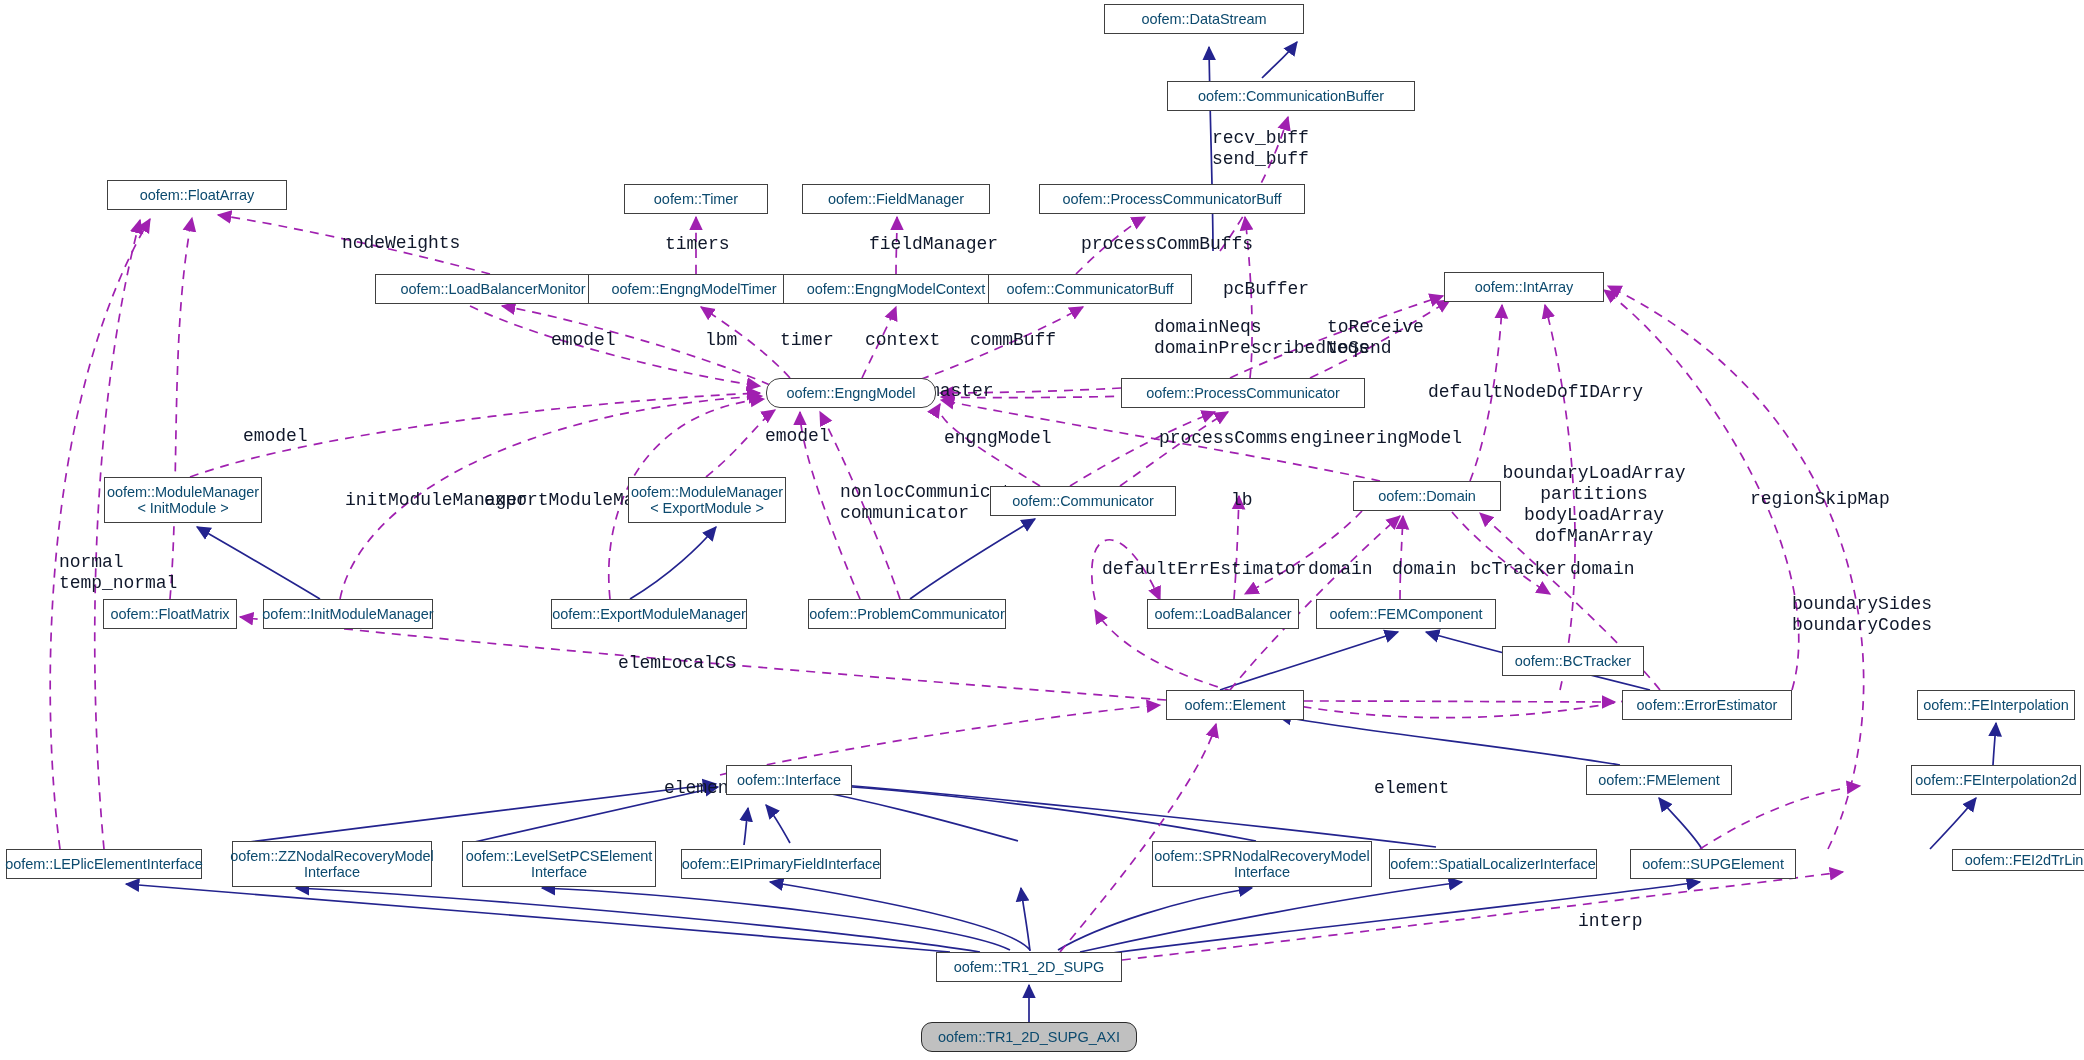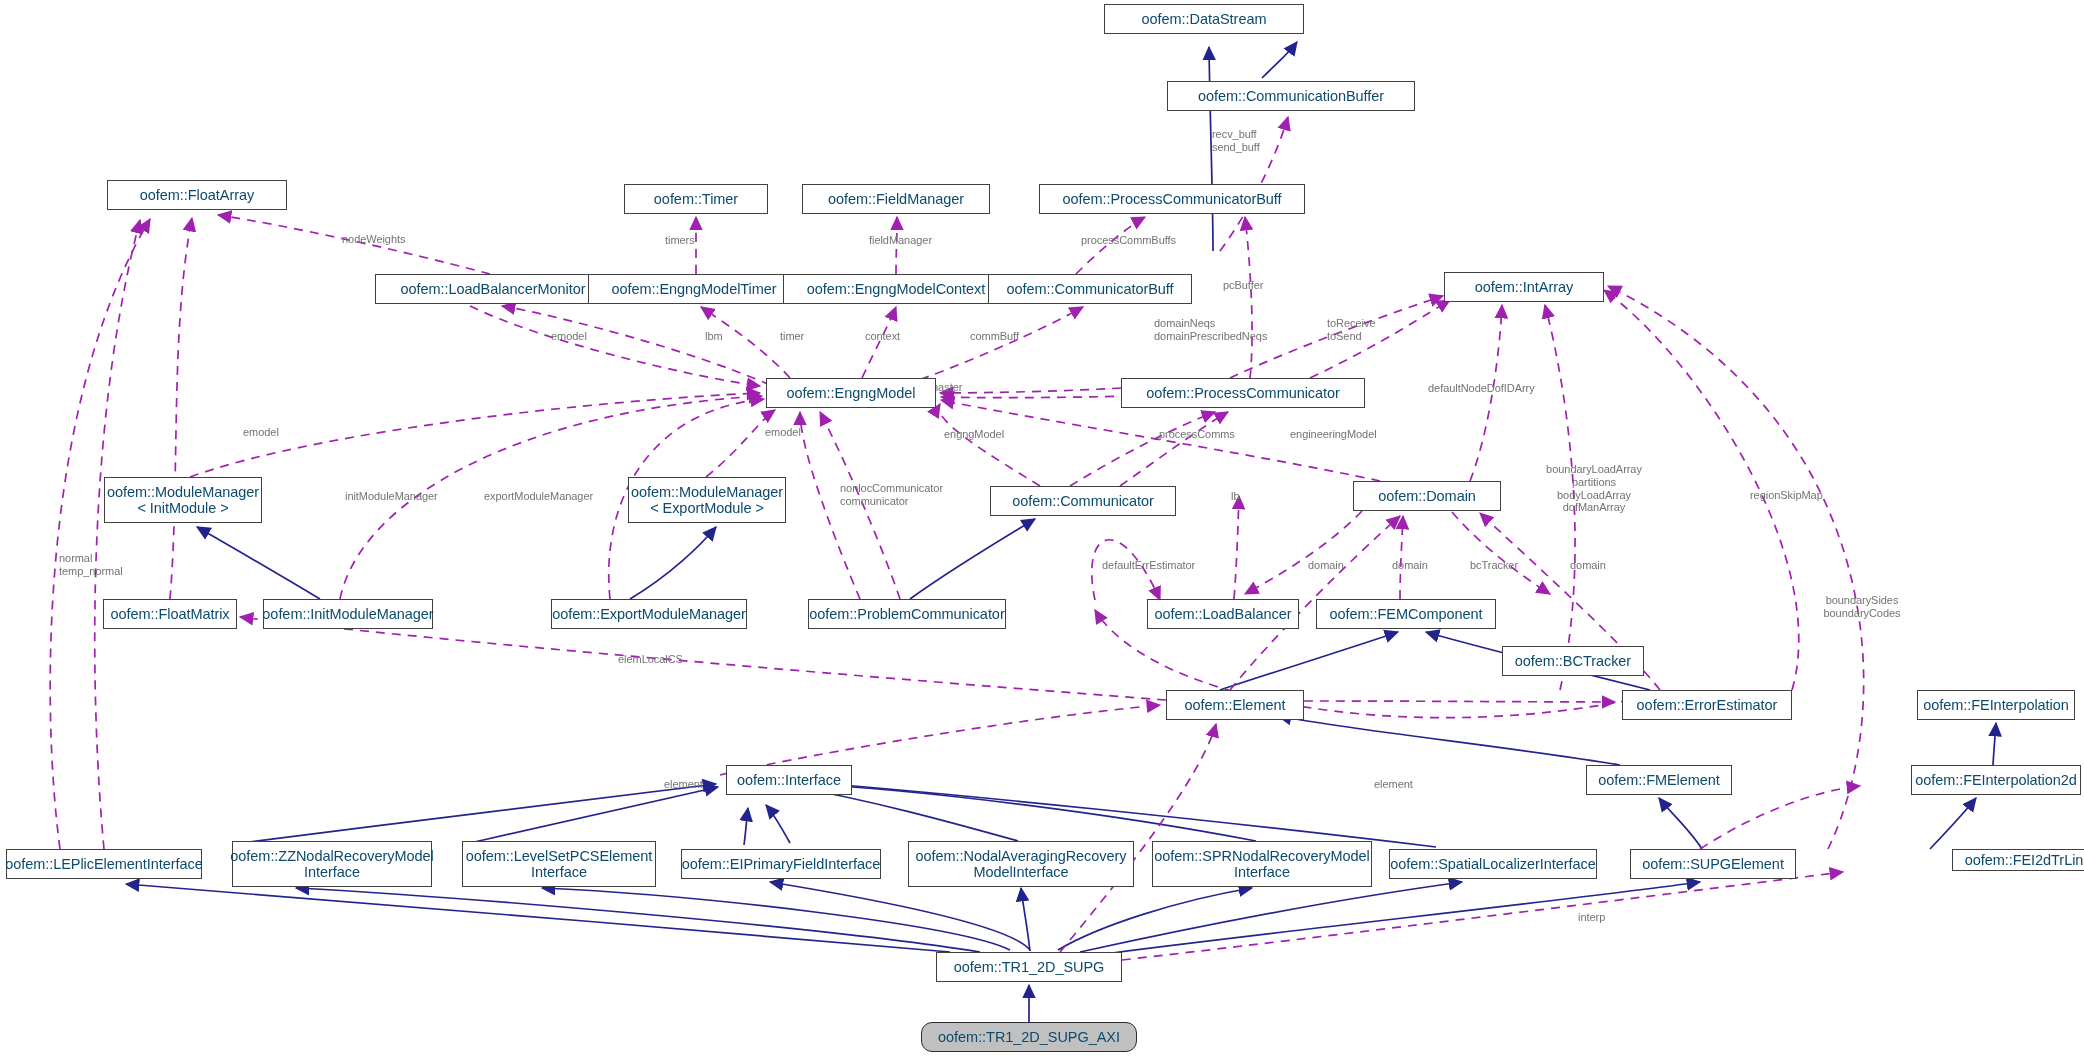--- a/index.html
+++ b/index.html
@@ -38,24 +38,24 @@
     white-space: pre;
     letter-spacing: -0.05px;
     z-index: 5;
   }
   .node.highlight {
     background: #c0c0c0;
     border-color: #2b2b2b;
   }
   .edge-label {
     position: absolute;
-    font-family: Liberation Sans, sans-serif;
-    font-size: 11px;
+    font-family: Liberation Mono, monospace;
+    font-size: 18px;
     line-height: 1.16;
-    color: #737373;
+    color: #0f172a;
     white-space: pre;
     text-align: center;
     z-index: 4;
     letter-spacing: -0.05px;
   }
   .edge-label.left { text-align: left; }
 </style>
 </head>
 <body>
 
@@ -211,21 +211,21 @@
     <div class="node" style="left: 1167px; top: 81px; width: 248px; height: 30px;">oofem::CommunicationBuffer</div>
     <div class="node" style="left: 107px; top: 180px; width: 180px; height: 30px;">oofem::FloatArray</div>
     <div class="node" style="left: 624px; top: 184px; width: 144px; height: 30px;">oofem::Timer</div>
     <div class="node" style="left: 802px; top: 184px; width: 188px; height: 30px;">oofem::FieldManager</div>
     <div class="node" style="left: 1039px; top: 184px; width: 266px; height: 30px;">oofem::ProcessCommunicatorBuff</div>
     <div class="node" style="left: 375px; top: 274px; width: 236px; height: 30px;">oofem::LoadBalancerMonitor</div>
     <div class="node" style="left: 588px; top: 274px; width: 212px; height: 30px;">oofem::EngngModelTimer</div>
     <div class="node" style="left: 783px; top: 274px; width: 226px; height: 30px;">oofem::EngngModelContext</div>
     <div class="node" style="left: 988px; top: 274px; width: 204px; height: 30px;">oofem::CommunicatorBuff</div>
     <div class="node" style="left: 1444px; top: 272px; width: 160px; height: 30px;">oofem::IntArray</div>
-    <div class="node" style="left: 766px; top: 378px; width: 170px; height: 30px;">oofem::EngngModel</div>
+    <div class="node" style="left: 766px; top: 378px; width: 170px; height: 30px; border-radius: 14px;">oofem::EngngModel</div>
     <div class="node" style="left: 1121px; top: 378px; width: 244px; height: 30px;">oofem::ProcessCommunicator</div>
     <div class="node" style="left: 104px; top: 477px; width: 158px; height: 46px;">oofem::ModuleManager
 &lt; InitModule &gt;</div>
     <div class="node" style="left: 628px; top: 477px; width: 158px; height: 46px;">oofem::ModuleManager
 &lt; ExportModule &gt;</div>
     <div class="node" style="left: 990px; top: 486px; width: 186px; height: 30px;">oofem::Communicator</div>
     <div class="node" style="left: 1353px; top: 481px; width: 148px; height: 30px;">oofem::Domain</div>
     <div class="node" style="left: 103px; top: 599px; width: 134px; height: 30px;">oofem::FloatMatrix</div>
     <div class="node" style="left: 263px; top: 599px; width: 170px; height: 30px;">oofem::InitModuleManager</div>
     <div class="node" style="left: 551px; top: 599px; width: 196px; height: 30px;">oofem::ExportModuleManager</div>
@@ -238,22 +238,20 @@
     <div class="node" style="left: 1917px; top: 690px; width: 158px; height: 30px;">oofem::FEInterpolation</div>
     <div class="node" style="left: 726px; top: 765px; width: 126px; height: 30px;">oofem::Interface</div>
     <div class="node" style="left: 1586px; top: 765px; width: 146px; height: 30px;">oofem::FMElement</div>
     <div class="node" style="left: 1911px; top: 765px; width: 170px; height: 30px;">oofem::FEInterpolation2d</div>
     <div class="node" style="left: 6px; top: 849px; width: 196px; height: 30px;">oofem::LEPlicElementInterface</div>
     <div class="node" style="left: 232px; top: 841px; width: 200px; height: 46px;">oofem::ZZNodalRecoveryModel
 Interface</div>
     <div class="node" style="left: 462px; top: 841px; width: 194px; height: 46px;">oofem::LevelSetPCSElement
 Interface</div>
     <div class="node" style="left: 681px; top: 849px; width: 200px; height: 30px;">oofem::EIPrimaryFieldInterface</div>
-    <div class="node" style="left: 908px; top: 841px; width: 226px; height: 46px;">oofem::NodalAveragingRecovery
-ModelInterface</div>
     <div class="node" style="left: 1152px; top: 841px; width: 220px; height: 46px;">oofem::SPRNodalRecoveryModel
 Interface</div>
     <div class="node" style="left: 1389px; top: 849px; width: 208px; height: 30px;">oofem::SpatialLocalizerInterface</div>
     <div class="node" style="left: 1630px; top: 849px; width: 166px; height: 30px;">oofem::SUPGElement</div>
     <div class="node" style="left: 1952px; top: 849px; width: 144px; height: 22px;">oofem::FEI2dTrLin</div>
     <div class="node" style="left: 936px; top: 952px; width: 186px; height: 30px;">oofem::TR1_2D_SUPG</div>
     <div class="node highlight" style="left: 921px; top: 1022px; width: 216px; height: 30px; border-radius: 11px;">oofem::TR1_2D_SUPG_AXI</div>
     <div class="edge-label left" style="left: 1212px; top: 128px;">recv_buff
 send_buff</div>
     <div class="edge-label left" style="left: 342px; top: 233px;">nodeWeights</div>

